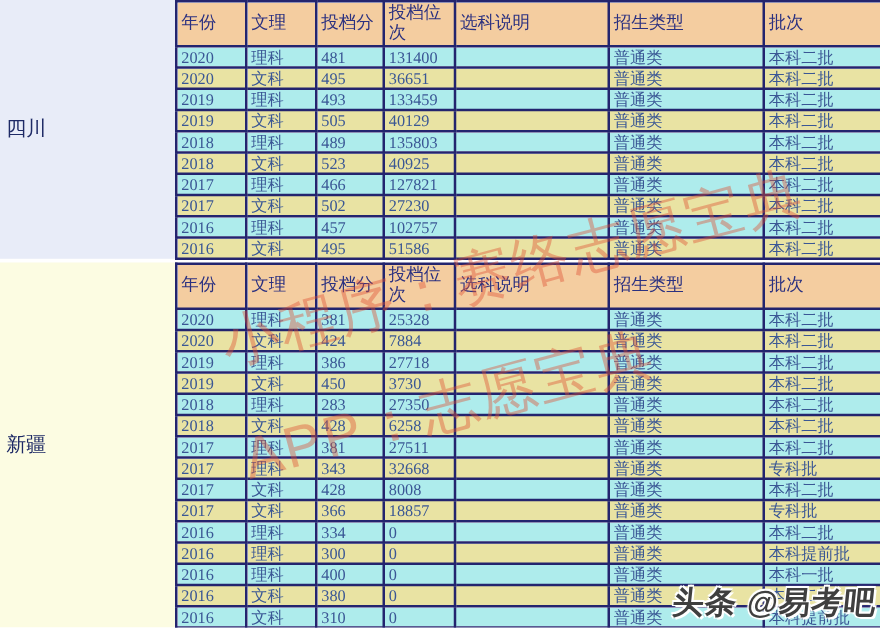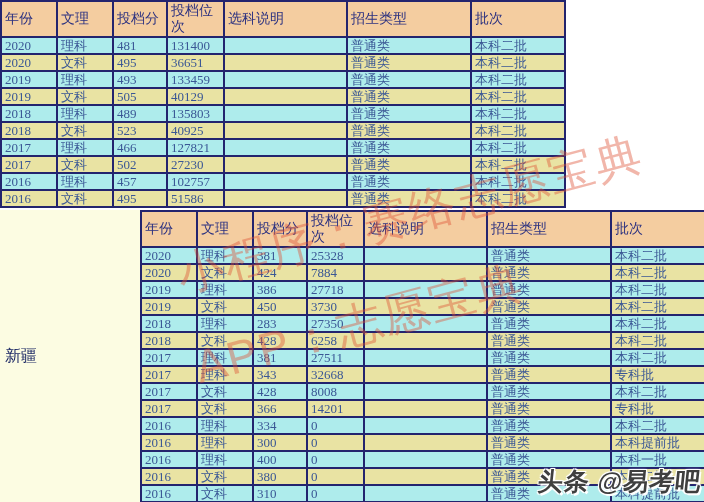--- a/index.html
+++ b/index.html
@@ -102,20 +102,21 @@
     pointer-events: none;
     z-index: 6;
   }
 </style>
 </head>
 <body>
 
 <div class="page">
 
   <section class="section sec-sichuan">
+    <div class="region-cell region-sichuan">四川</div>
     <table class="score-table">
       <colgroup>
         <col class="c-year">
           <col class="c-track">
           <col class="c-score">
         <col class="c-rank">
           <col class="c-note">
           <col class="c-type">
           <col class="c-batch">
       </colgroup>
@@ -327,21 +328,21 @@
             <td>428</td>
             <td>8008</td>
             <td></td>
             <td>普通类</td>
             <td>本科二批</td>
           </tr>
           <tr class="row-b">
             <td>2017</td>
             <td>文科</td>
             <td>366</td>
-            <td>14201</td>
+            <td>18857</td>
             <td></td>
             <td>普通类</td>
             <td>专科批</td>
           </tr>
           <tr class="row-a">
             <td>2016</td>
             <td>理科</td>
             <td>334</td>
             <td>0</td>
             <td></td>

